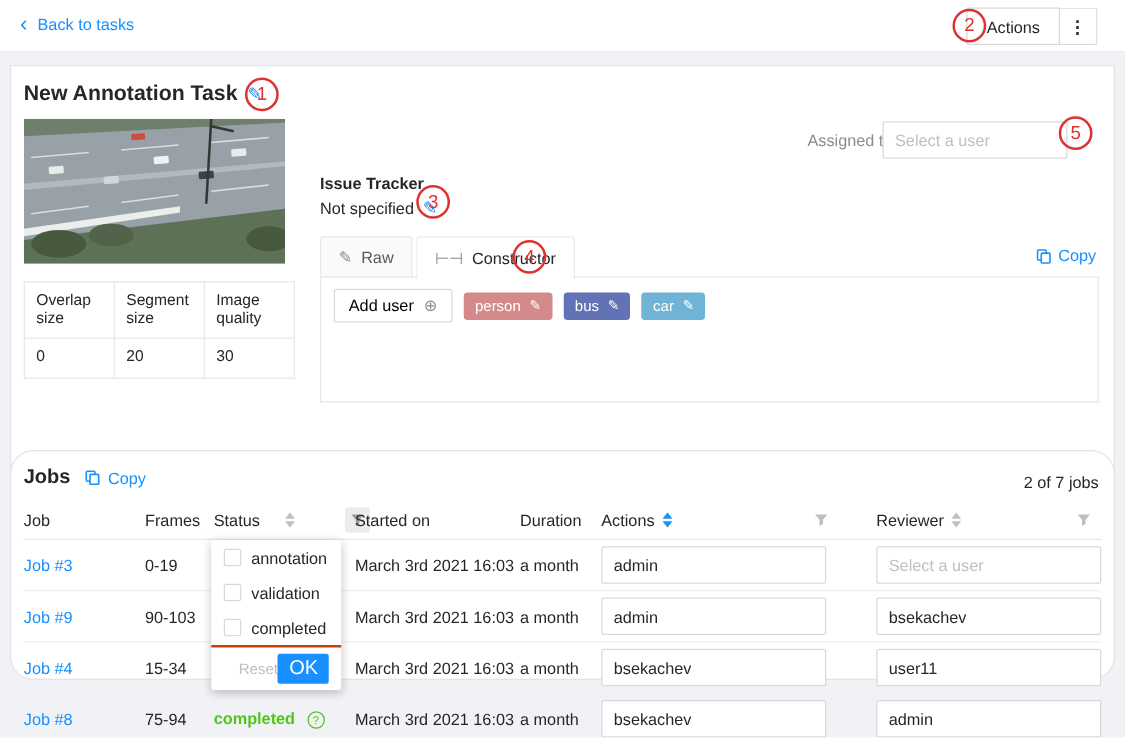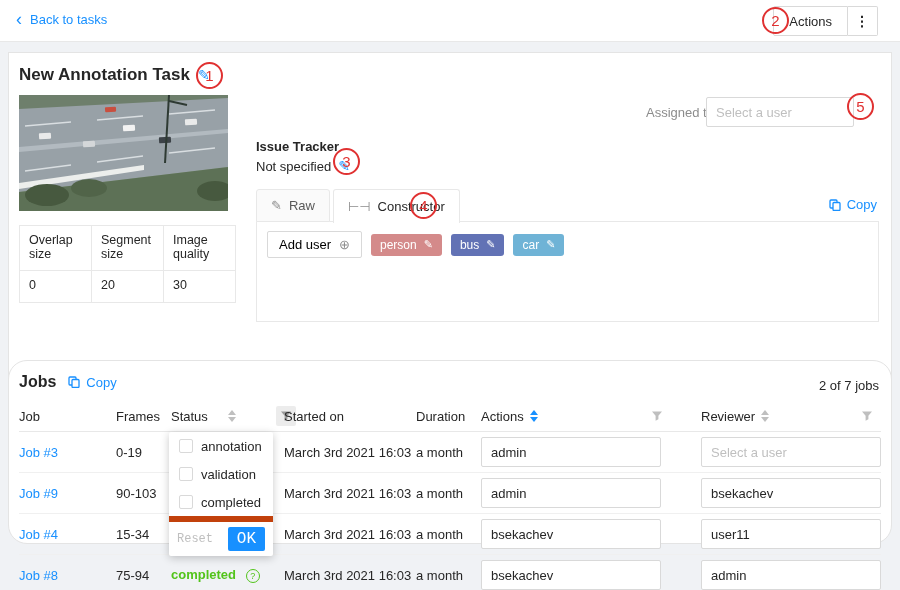--- a/index.html
+++ b/index.html
@@ -76,21 +76,21 @@
   .pad-reviewer { padding-right:4px; }
   .job-link { color:#1890ff; cursor:pointer; }
   .cell-input { width:180px; height:30px; border:1px solid #d9d9d9; border-radius:2px; padding:0 9px; font-size:13px; font-family:inherit; color:#262626; }
   .status-done { color:#52c41a; font-weight:600; }
   .q-circle { width:14px; height:14px; border:1px solid #52c41a; border-radius:50%; color:#52c41a; font-size:9px; display:inline-flex; align-items:center; justify-content:center; margin-left:6px; }
 
   
   .fdrop { position:absolute; left:160px; top:71px; width:104px; background:#fff; border-radius:2px; box-shadow:0 2px 8px rgba(0,0,0,0.22); z-index:20; }
   .fitem { display:flex; align-items:center; gap:8px; height:28px; padding:0 10px; cursor:pointer; }
   .cb { width:14px; height:14px; border:1px solid #d9d9d9; border-radius:2px; background:#fff; flex:none; }
-  .ffoot { display:flex; align-items:center; justify-content:space-between; border-top:6px solid #c2410c; padding:5px 8px;font-family:Liberation Mono, monospace; }
+  .ffoot { display:flex; align-items:center; justify-content:space-between; border-top:2px solid #c2410c; padding:5px 22px; }
   .reset-link { color:#bfbfbf; font-size:12px; cursor:pointer; }
   .ok-btn { background:#1890ff; color:#fff; border:none; border-radius:2px; font-size:16px; padding:3px 9px; font-family:inherit; cursor:pointer; }
 
   
   .callout { position:absolute; width:27px; height:27px; border:2px solid #e03131; border-radius:50%; color:#e03131; display:flex; align-items:center; justify-content:center; font-size:15px; z-index:40; }
   .c1 { left:196px; top:62px; }
   .c2 { left:762px; top:7px; }
   .c3 { left:333px; top:148px; }
   .c4 { left:410px; top:192px; }
   .c5 { left:847px; top:93px; }

